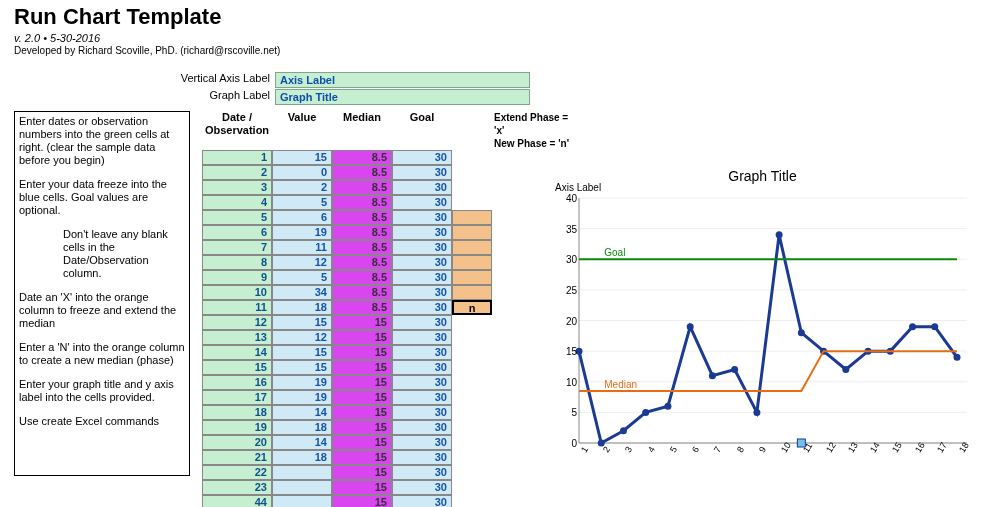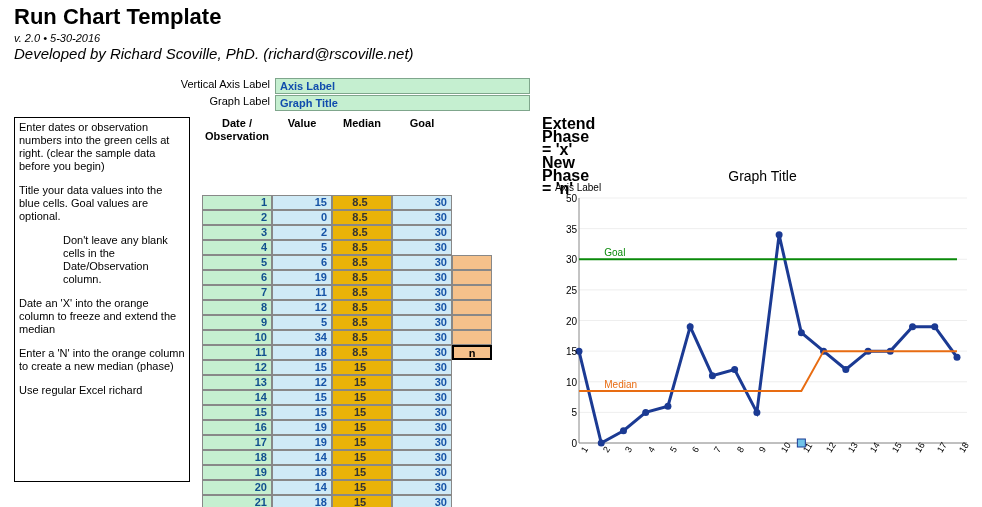--- a/index.html
+++ b/index.html
@@ -1,36 +1,36 @@
 <!DOCTYPE html>
 <html><head>
 <meta charset="utf-8">
 <style>
 *{box-sizing:border-box;margin:0;padding:0;}
 body{font-family:Arial,Helvetica,sans-serif;font-size:11px;color:#000;background:#fff;width:982px;height:507px;overflow:hidden;position:relative;}
 .hdr{padding:4px 10px 2px 14px;}
 .title{font-size:22px;font-weight:600;margin-bottom:2px;}
 .version{font-style:italic;font-size:11px;margin-bottom:1px;}
-.author{font-style:italic;font-size:15px;}
+.author{font-size:10px;}
 .labels-block{margin:14px 0 6px 125px;display:grid;grid-template-columns:150px 255px;row-gap:1px;}
 .lbl-cap{text-align:right;padding-right:5px;font-size:11px;}
 .lbl-val{background:#c5efd0;border:1px solid #7fa68c;color:#104cad;font-weight:600;padding:0 4px;height:16px;line-height:14px;}
 .main{display:flex;align-items:flex-start;}
 .instructions{width:176px;margin-left:14px;border:1px solid #000;padding:3px 4px;font-size:11px;line-height:13px;overflow:hidden;height:365px;}
 .instructions p{margin-bottom:11px;}
 .instructions .bold{font-weight:400;margin-left:44px;}
 .table-wrap{margin-left:12px;}
 .col-headers{display:grid;grid-template-columns:70px 60px 60px 60px 40px 90px;font-weight:700;font-size:11px;text-align:center;}
 .col-headers div{padding:0 2px;line-height:13px;}
-.ext-hdr{font-size:16px;font-weight:600;margin-left:48px;}
+.ext-hdr{font-size:10px;font-weight:600;}
 .grid{display:grid;grid-template-columns:70px 60px 60px 60px 40px;}
 .cell{height:15px;border:1px solid #888;text-align:right;padding-right:4px;font-weight:600;font-size:11px;line-height:13px;}
 .c-green{background:#c5efd0;color:#11508e;}
 .c-blue{background:#cfeaf6;color:#1754a6;}
-.c-cream{background:#eab308;color:#333;text-align:center;}
+.c-cream{background:#d946ef;color:#333;}
 .c-orange{background:#f5c18b;color:#333;}
 .c-sel{background:#f5c18b;border:2px solid #000;text-align:center;padding:0;}
 .chart{position:absolute;left:555px;top:168px;width:415px;height:300px;}
 .chart-title{text-align:center;font-size:14px;font-weight:400;margin-bottom:4px;}
 .y-label{position:absolute;left:0;top:14px;font-size:10px;}
 .axis-area{position:absolute;left:24px;top:30px;width:388px;height:245px;}
 .y-tick{position:absolute;left:-24px;width:22px;text-align:right;font-size:10px;transform:translateY(-5px);}
 .x-tick{position:absolute;bottom:-16px;font-size:9px;transform:rotate(-58deg);transform-origin:left top;}
 svg{position:absolute;left:0;top:0;overflow:visible;}
 .goal-lbl{fill:#0a8a0a;font-size:10px;}
@@ -48,25 +48,26 @@
 <div class="labels-block">
   <div class="lbl-cap">Vertical Axis Label</div>
   <div class="lbl-val">Axis Label</div>
   <div class="lbl-cap">Graph Label</div>
   <div class="lbl-val">Graph Title</div>
 </div>
 
 <div class="main">
   <div class="instructions">
     <p>Enter dates or observation numbers into the green cells at right. (clear the sample data before you begin)</p>
-    <p>Title your data values into the blue cells. Goal values are optional.</p>
+    <p>Enter your data freeze into the blue cells. Goal values are optional.</p>
     <p class="bold">Don't leave any blank cells in the Date/Observation column.</p>
     <p>Date an 'X' into the orange column to freeze and extend the median</p>
     <p>Enter a 'N' into the orange column to create a new median (phase)</p>
-    <p>Use regular Excel richard</p>
+    <p>Enter your graph title and y axis label into the cells provided.</p>
+    <p>Use create Excel commands</p>
   </div>
 
   <div class="table-wrap">
     <div class="col-headers">
       <div>Date / Observation</div>
       <div>Value</div>
       <div>Median</div>
       <div>Goal</div>
       <div></div>
       <div class="ext-hdr" style="text-align:left">
@@ -241,21 +242,21 @@
         <rect x="218.3529411764706" y="241" width="8" height="8" fill="#6fc2e8" stroke="#1b3a93"></rect>
       </svg>
   <div class="y-tick" style="top: 245px;">0</div>
       <div class="y-tick" style="top: 214.375px;">5</div>
       <div class="y-tick" style="top: 183.75px;">10</div>
       <div class="y-tick" style="top: 153.125px;">15</div>
       <div class="y-tick" style="top: 122.5px;">20</div>
       <div class="y-tick" style="top: 91.875px;">25</div>
       <div class="y-tick" style="top: 61.25px;">30</div>
       <div class="y-tick" style="top: 30.625px;">35</div>
-      <div class="y-tick" style="top: 0px;">50</div>
+      <div class="y-tick" style="top: 0px;">40</div>
       <div class="x-tick" style="left: 0px;">1</div>
       <div class="x-tick" style="left: 22.2353px;">2</div>
       <div class="x-tick" style="left: 44.4706px;">3</div>
       <div class="x-tick" style="left: 66.7059px;">4</div>
       <div class="x-tick" style="left: 88.9412px;">5</div>
       <div class="x-tick" style="left: 111.176px;">6</div>
       <div class="x-tick" style="left: 133.412px;">7</div>
       <div class="x-tick" style="left: 155.647px;">8</div>
       <div class="x-tick" style="left: 177.882px;">9</div>
       <div class="x-tick" style="left: 200.118px;">10</div>

